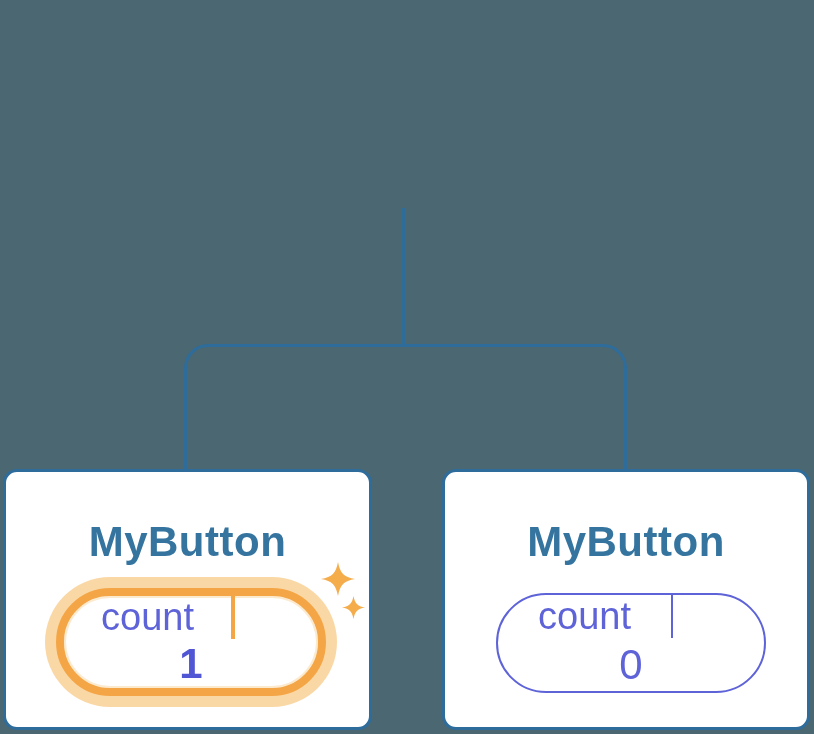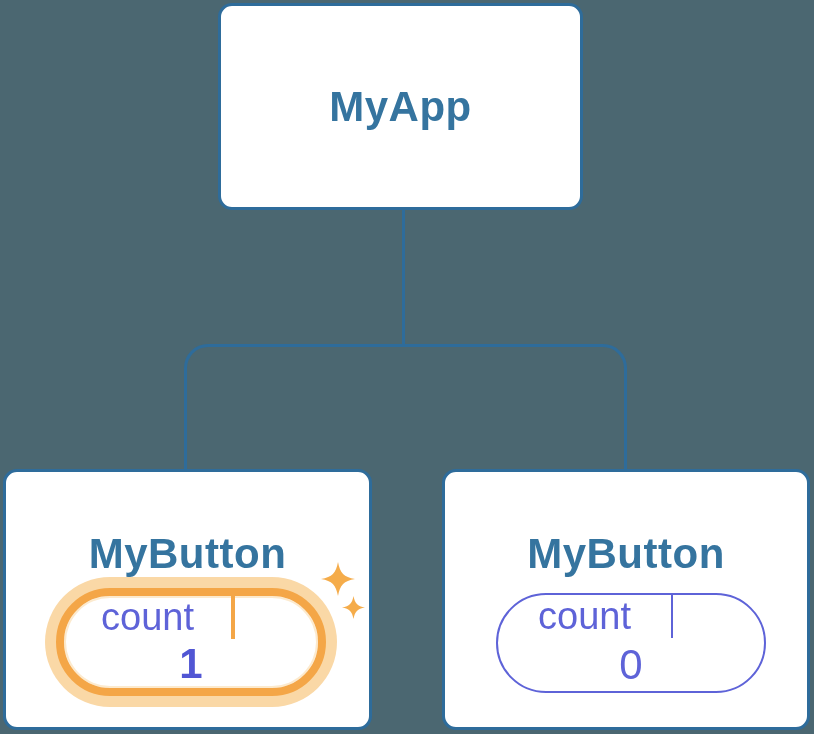--- a/index.html
+++ b/index.html
@@ -30,21 +30,21 @@
 
   .node-title {
     color: #35749F;
     font-size: 42px;
     font-weight: 700;
     letter-spacing: 0.5px;
     white-space: nowrap;
   }
   .child-title {
     position: absolute;
-    top: 60px; left: 0; right: 0;
+    top: 48px; left: 0; right: 0;
     text-align: center;
     line-height: 44px;
   }
 
   
   .edge-stem {
     position: absolute;
     left: 402px; top: 208px;
     width: 3px; height: 138px;
     background: #2E6C9B;
@@ -98,23 +98,20 @@
   
   .sparkle { position: absolute; }
   .sparkle-big   { left: 321px; top: 562px; width: 34px; height: 34px; }
   .sparkle-small { left: 342px; top: 596px; width: 23px; height: 23px; }
 </style>
 </head>
 <body>
 
 <div class="canvas">
 
-  <div class="node-card node-root">
-    <span class="node-title">MyApp</span>
-  </div>
 
   <div class="edge-stem"></div>
   <div class="edge-bracket"></div>
 
   <div class="node-card node-child-left">
     <div class="node-title child-title">MyButton</div>
     <div class="state-pill pill-highlight">
       <div class="pill-key-cell">count</div>
       <div class="pill-val-cell">1</div>
     </div>

